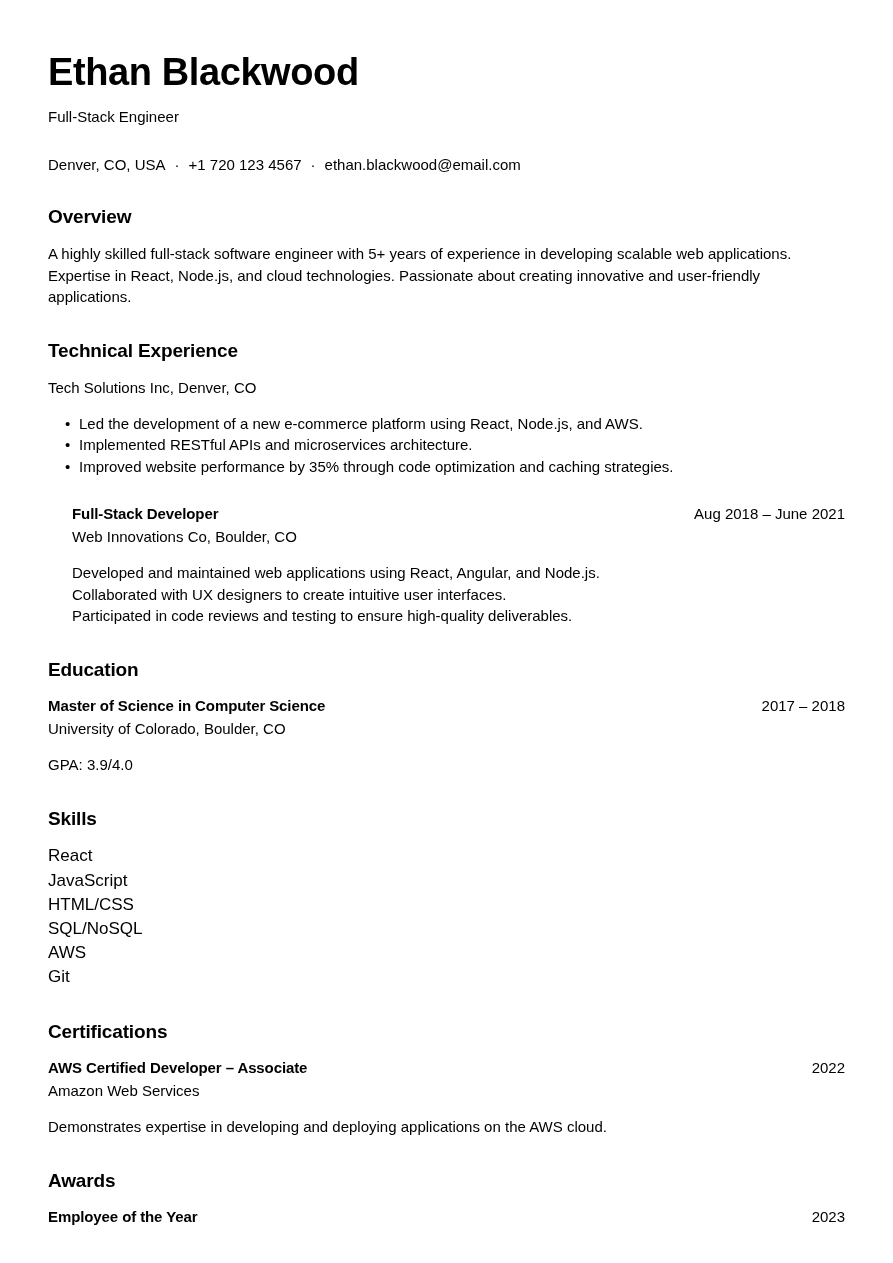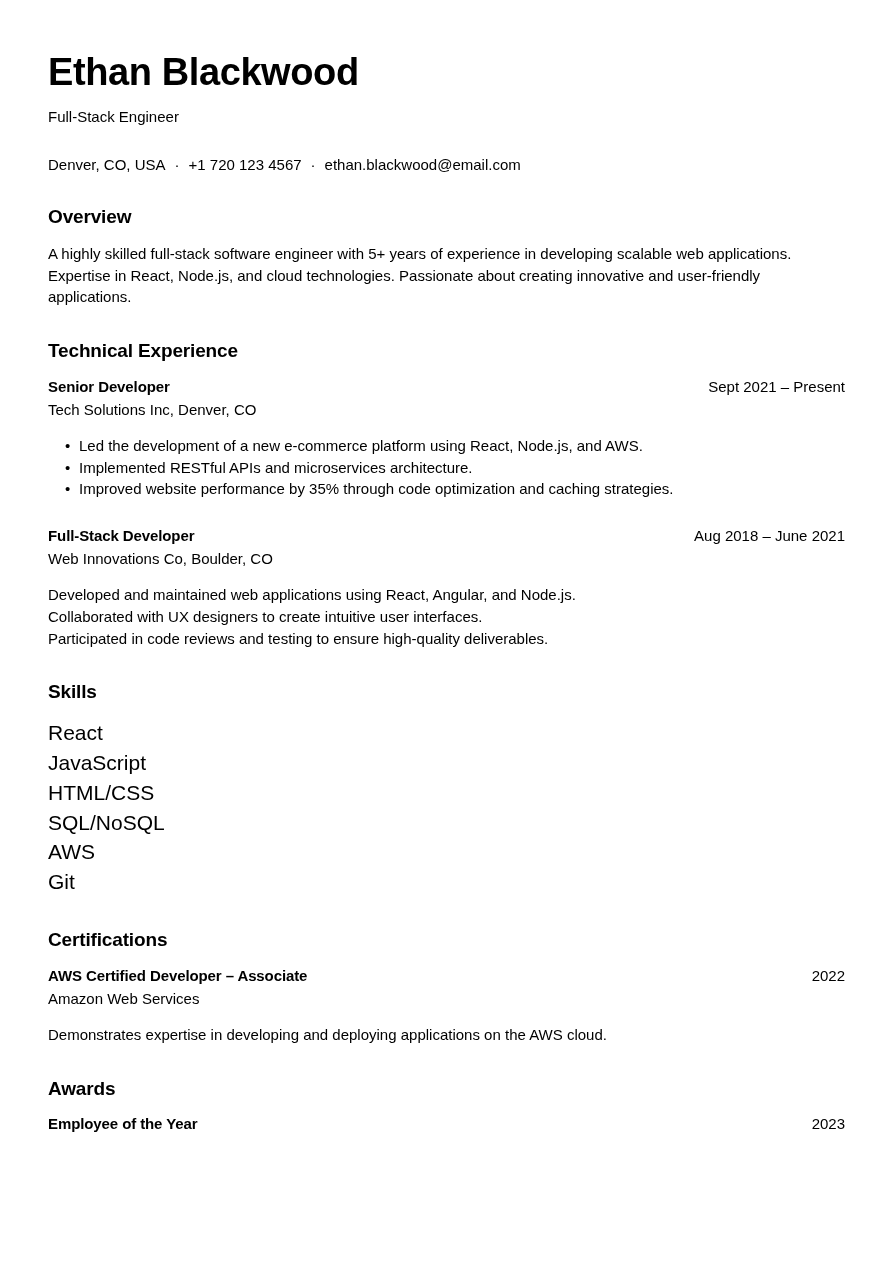--- a/index.html
+++ b/index.html
@@ -58,20 +58,21 @@
     letter-spacing: -0.15px;
     line-height: 1.2;
     margin: 0 0 14px 0;
   }
 
   .entry {
     margin-top: 0;
   }
   .entry + .entry {
     margin-top: 26px;
+    margin-left: 24px;
   }
   .entry-head {
     display: flex;
     justify-content: space-between;
     align-items: baseline;
     gap: 20px;
   }
   .entry-title {
     font-size: 15px;
     font-weight: bold;
@@ -122,21 +123,21 @@
     left: 9px;
     top: 0;
   }
 
   .plain-lines div {
     font-size: 15px;
     line-height: 1.45;
   }
 
   .skill-list div {
-    font-size: 21px;
+    font-size: 17px;
     line-height: 1.42;
   }
 </style>
 </head>
 <body>
 
 <div class="page">
 
   <header>
     <h1 class="name">Ethan Blackwood</h1>
@@ -148,24 +149,20 @@
 
   <section class="section">
     <h2 class="section-title">Overview</h2>
     <p class="para">A highly skilled full-stack software engineer with 5+ years of experience in developing scalable web applications. Expertise in React, Node.js, and cloud technologies. Passionate about creating innovative and user-friendly applications.</p>
   </section>
 
   <section class="section">
     <h2 class="section-title">Technical Experience</h2>
 
     <div class="entry">
-      <div class="entry-head">
-        <div class="entry-title">Senior Developer</div>
-        <div class="entry-date">Sept 2021 – Present</div>
-      </div>
       <div class="entry-sub">Tech Solutions Inc, Denver, CO</div>
       <div class="entry-body">
         <ul class="bullets">
           <li>Led the development of a new e-commerce platform using React, Node.js, and AWS.</li>
           <li>Implemented RESTful APIs and microservices architecture.</li>
           <li>Improved website performance by 35% through code optimization and caching strategies.</li>
         </ul>
       </div>
     </div>
 
@@ -176,20 +173,33 @@
       </div>
       <div class="entry-sub">Web Innovations Co, Boulder, CO</div>
       <div class="entry-body plain-lines">
         <div>Developed and maintained web applications using React, Angular, and Node.js.</div>
         <div>Collaborated with UX designers to create intuitive user interfaces.</div>
         <div>Participated in code reviews and testing to ensure high-quality deliverables.</div>
       </div>
     </div>
   </section>
 
+  <section class="section">
+    <h2 class="section-title">Education</h2>
+    <div class="entry">
+      <div class="entry-head">
+        <div class="entry-title">Master of Science in Computer Science</div>
+        <div class="entry-date">2017 – 2018</div>
+      </div>
+      <div class="entry-sub">University of Colorado, Boulder, CO</div>
+      <div class="entry-body">
+        <p class="para">GPA: 3.9/4.0</p>
+      </div>
+    </div>
+  </section>
 
   <section class="section">
     <h2 class="section-title">Skills</h2>
     <div class="section-body skill-list">
       <div>React</div>
       <div>JavaScript</div>
       <div>HTML/CSS</div>
       <div>SQL/NoSQL</div>
       <div>AWS</div>
       <div>Git</div>

